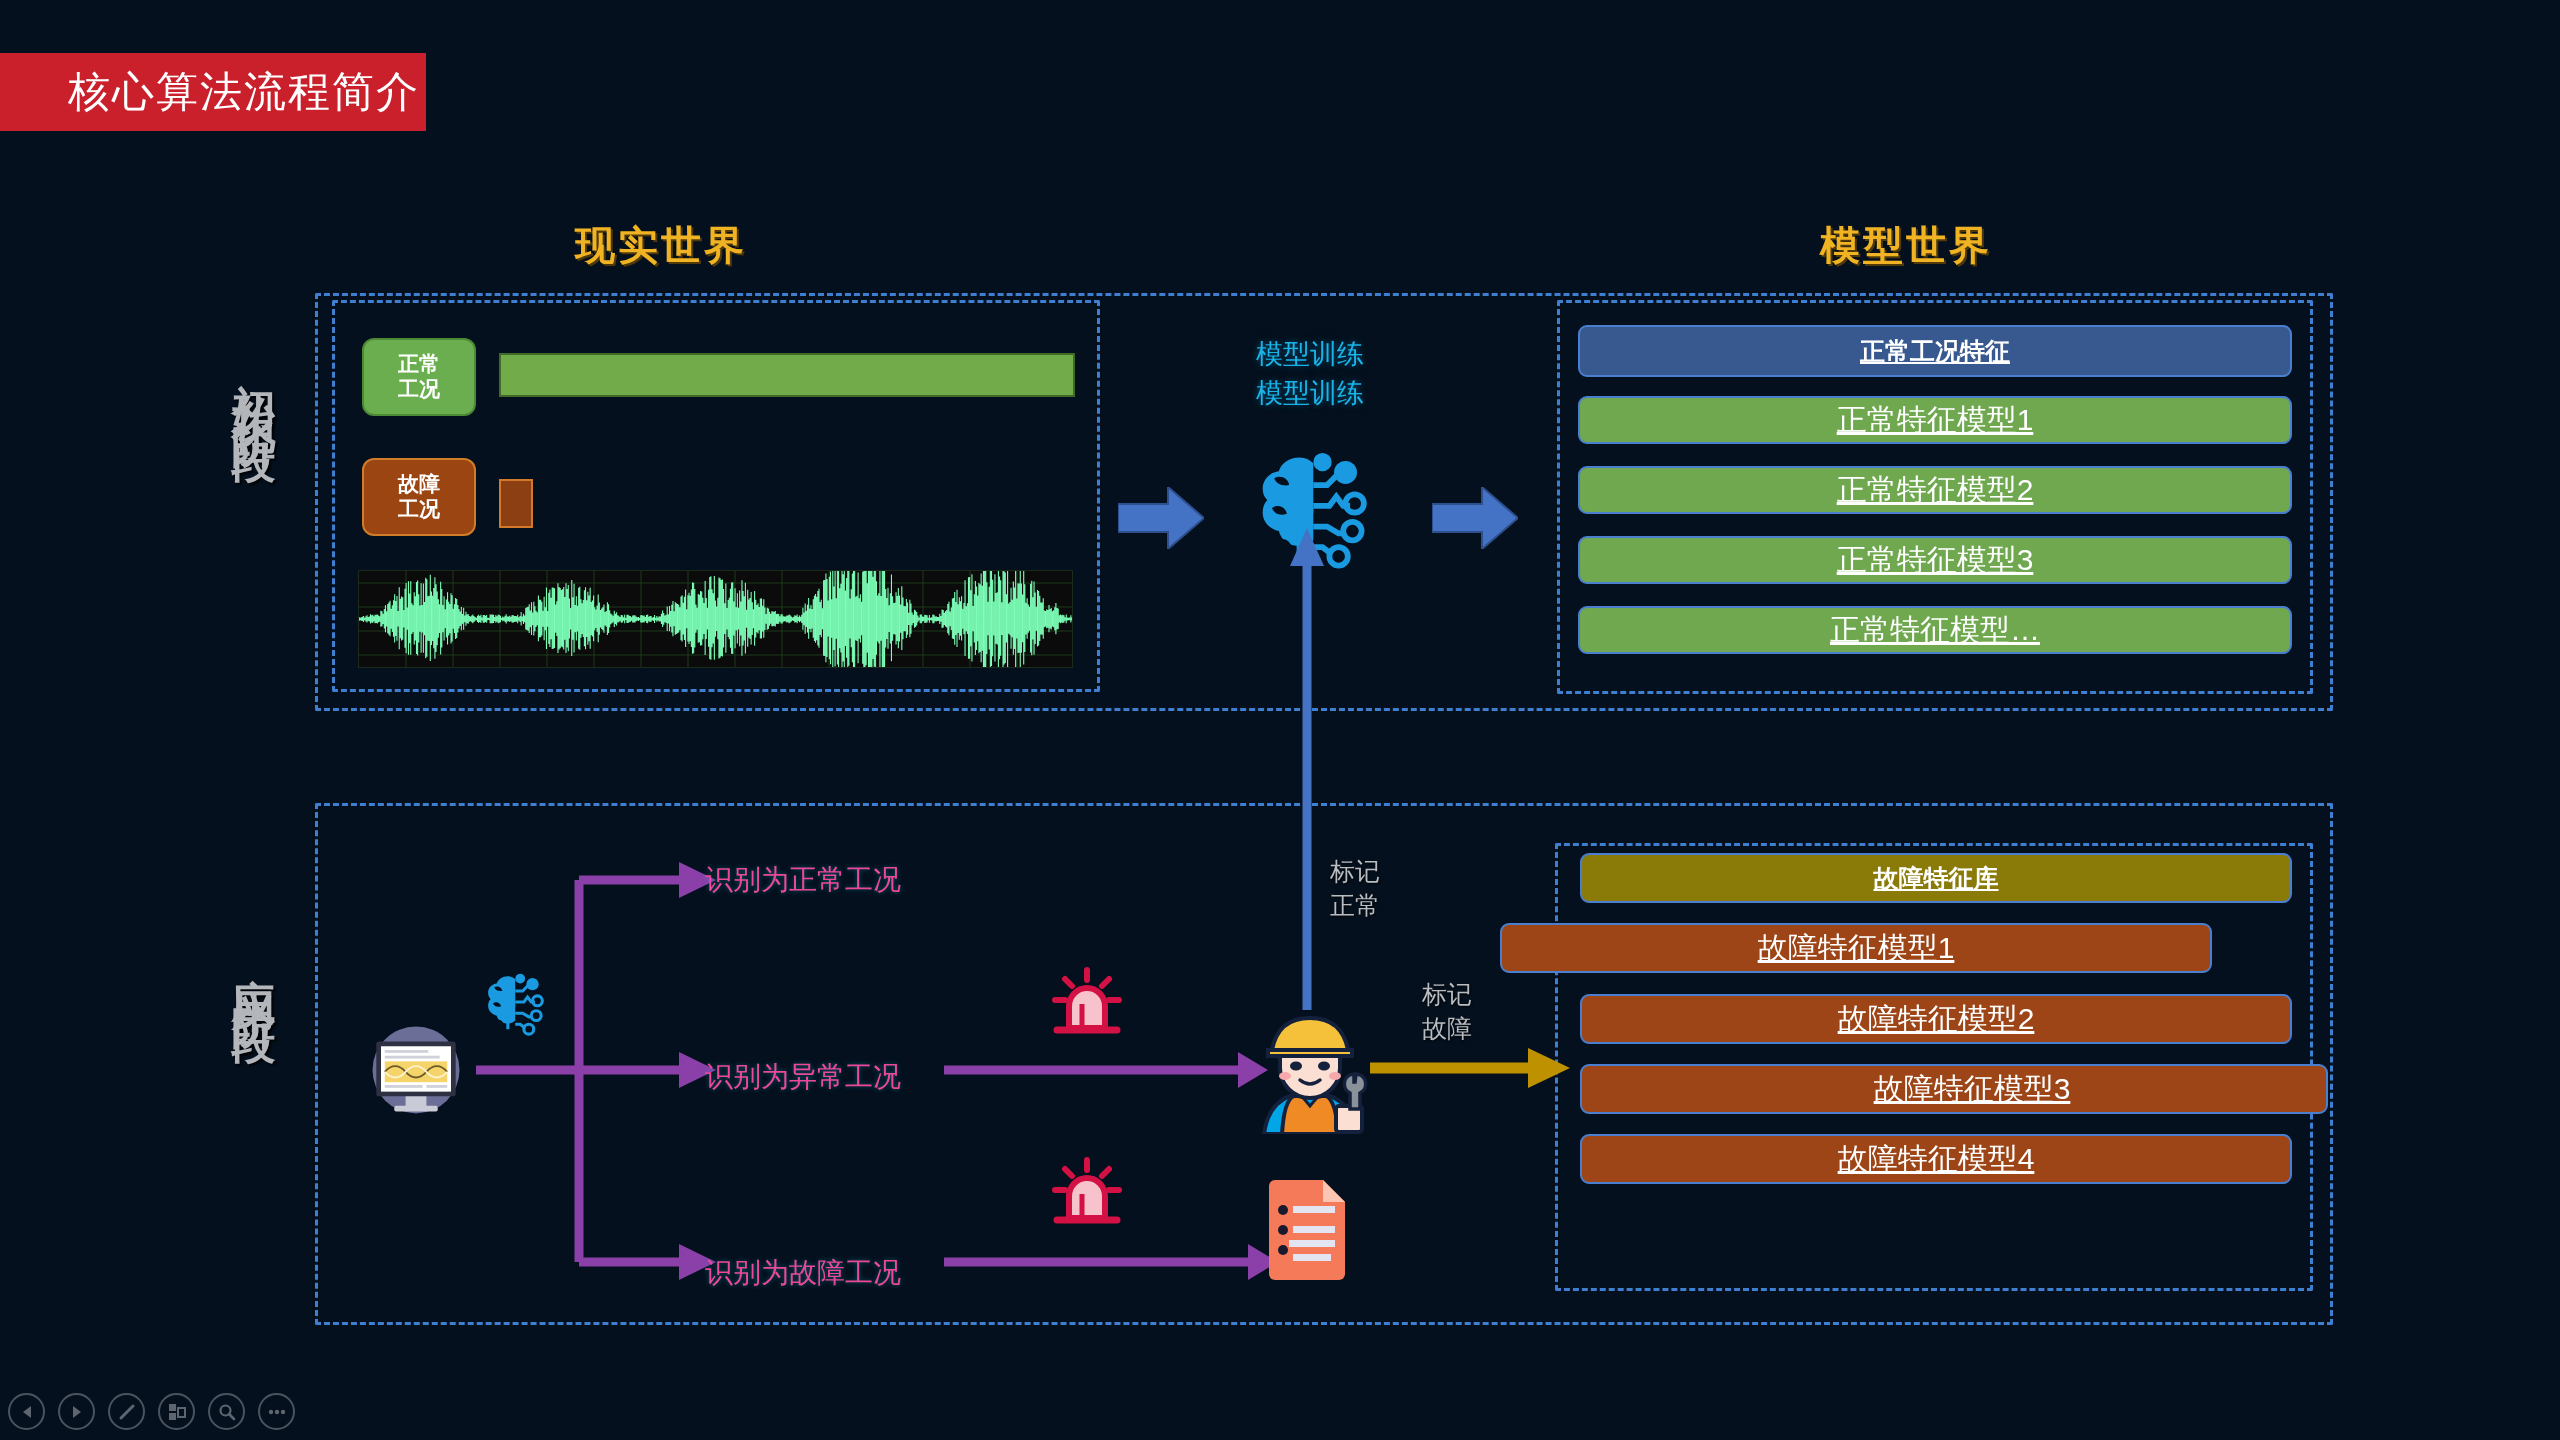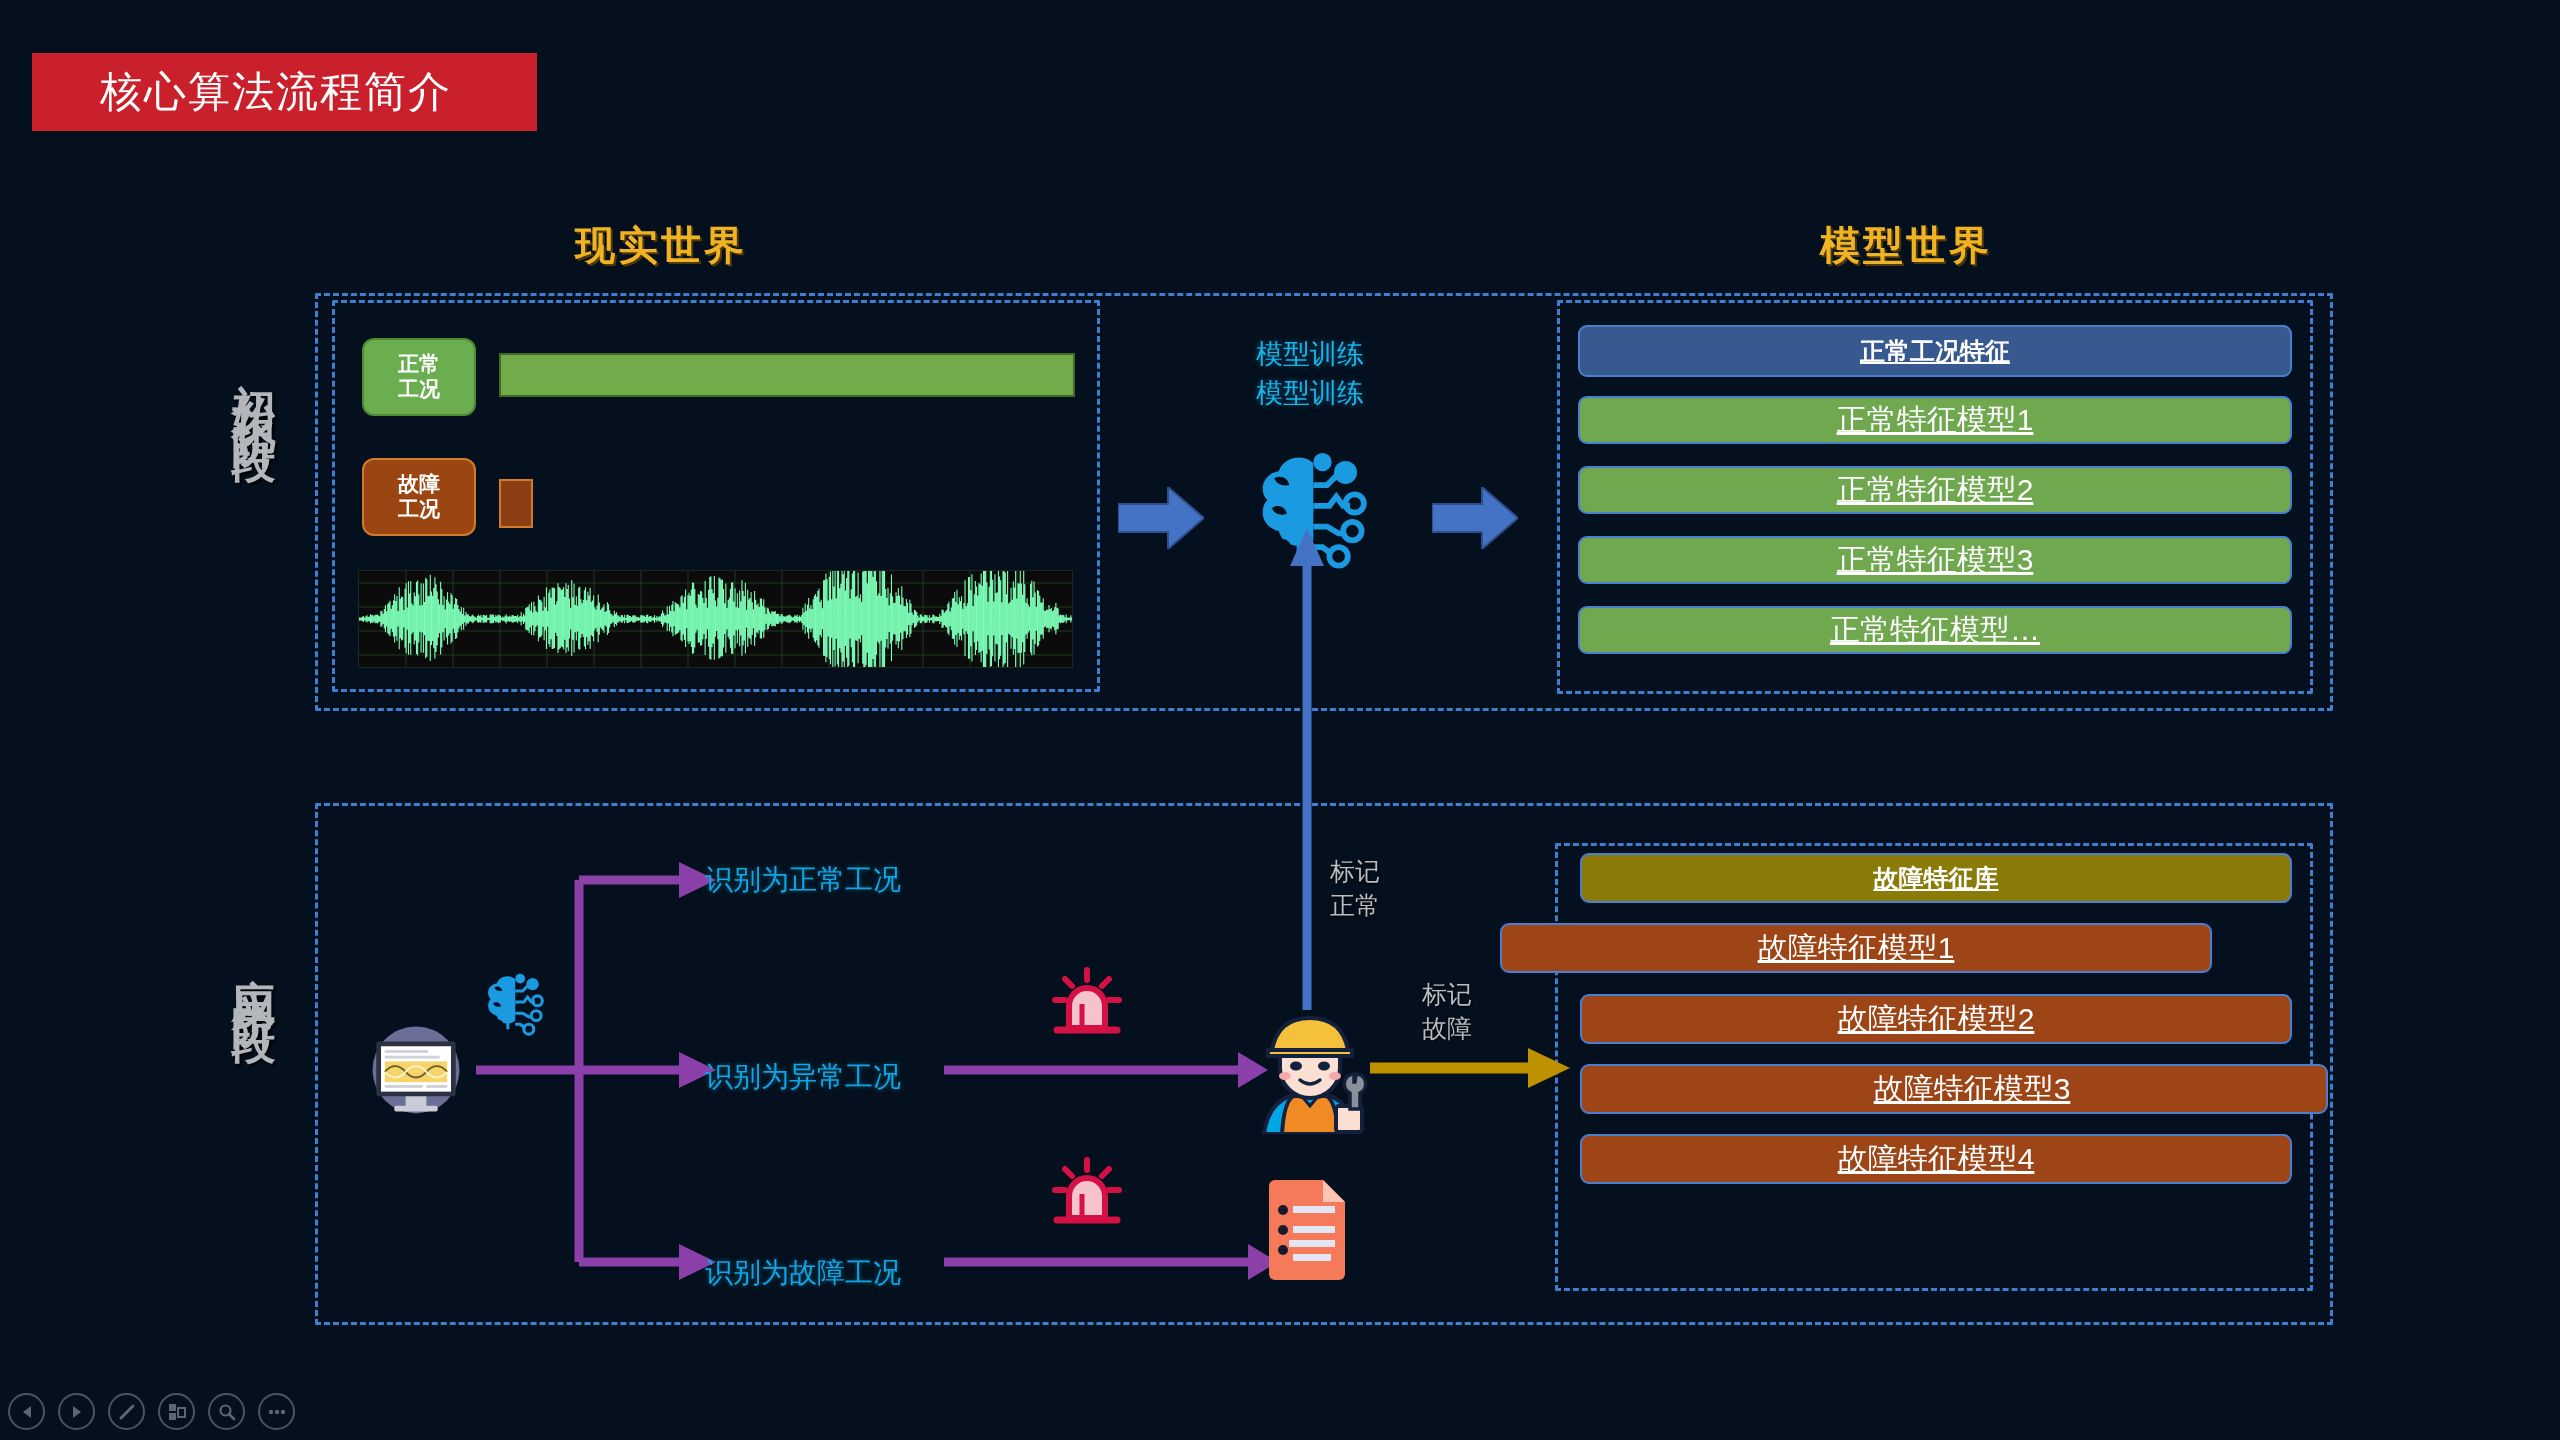--- a/index.html
+++ b/index.html
@@ -2,22 +2,22 @@
 <html><head>
 <meta charset="utf-8">
 <style>
   html,body{margin:0;padding:0;background:#060f1a;}
   body{width:2560px;height:1440px;position:relative;overflow:hidden;
        font-family:"Liberation Sans","DejaVu Sans",sans-serif;color:#fff;}
 
   .slide{position:absolute;inset:0;background:#04101d;}
 
   
-  .title-bar{position:absolute;left:0;top:53px;width:505px;height:78px;
-             background:#c9202c;display:flex;align-items:center;margin-left:32px;}
+  .title-bar{position:absolute;left:0;top:53px;width:426px;height:78px;
+             background:#c9202c;display:flex;align-items:center;}
   .title-bar .txt{margin-left:68px;font-size:42px;font-weight:500;color:#fff;letter-spacing:2px;}
 
   
   .world-title{position:absolute;font-size:40px;font-weight:bold;color:#f0b323;
                text-shadow:2px 2px 0 rgba(120,80,0,.65);letter-spacing:3px;}
   #real-world-title{left:575px;top:218px;}
   #model-world-title{left:1820px;top:218px;}
 
   
   .phase-label{position:absolute;writing-mode:vertical-rl;text-orientation:upright;
@@ -74,21 +74,21 @@
             color:#fff;text-decoration:underline;}
   .list-box.head{font-weight:bold;font-size:25px;}
   .list-box.item{font-size:30px;}
   .green-box{background:#6fa84f;}
   .blue-box{background:#38598f;}
   .olive-box{background:#8a7a07;}
   .brown-box{background:#9d4516;}
 
   
   #monitor-icon{position:absolute;left:364px;top:1020px;width:104px;height:96px;}
-  .branch-label{position:absolute;font-size:28px;font-weight:500;color:#0ea5e9;
+  .branch-label{position:absolute;font-size:28px;font-weight:500;color:#ec4899;
                 text-shadow:0 0 5px rgba(20,180,210,.45);white-space:nowrap;}
   #branch-normal{left:705px;top:861px;}
   #branch-abnormal{left:705px;top:1058px;}
   #branch-fault{left:705px;top:1254px;}
 
   .siren{position:absolute;width:84px;height:72px;}
   #siren-1{left:1045px;top:966px;}
   #siren-2{left:1045px;top:1156px;}
 
   #worker-icon{position:absolute;left:1250px;top:1010px;width:120px;height:124px;}

